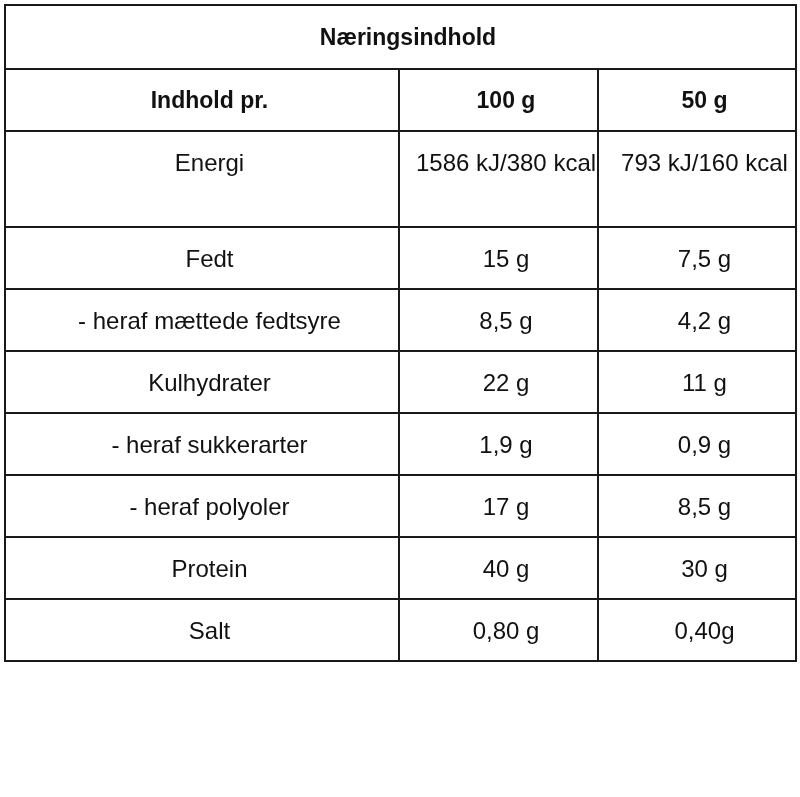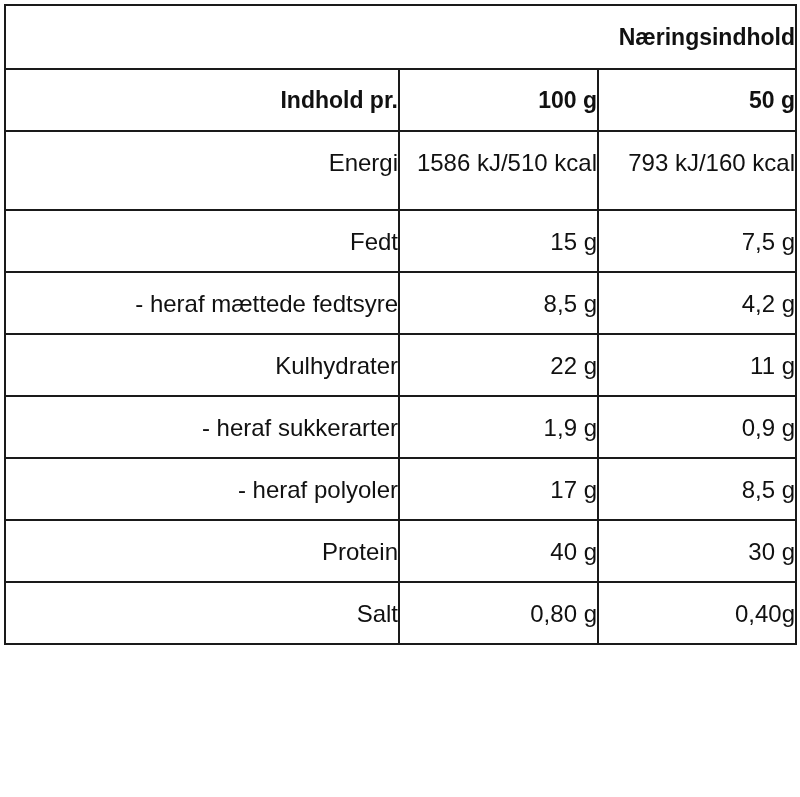--- a/index.html
+++ b/index.html
@@ -1,23 +1,23 @@
 <!DOCTYPE html>
 <html><head>
   <meta charset="utf-8">
   <style>
     html, body { margin: 0; padding: 0; background: #ffffff; }
     body { width: 800px; height: 797px; position: relative; font-family: "Liberation Sans", sans-serif; color: #111111; }
     .wrap { position: absolute; left: 4px; top: 4px; width: 791px; }
     table { border-collapse: collapse; width: 791px; table-layout: fixed; }
-    td, th { border: 2px solid #1a1a1a; padding: 0 0 0 15px; text-align: right; vertical-align: top; font-size: 24px; line-height: 33px; font-weight: normal; }
+    td, th { border: 2px solid #1a1a1a; padding: 0 0 0 15px; text-align: center; vertical-align: top; font-size: 24px; line-height: 33px; font-weight: normal; }
     .title td { height: 62px; font-weight: bold; vertical-align: middle; font-size: 23px; }
     .subtitle td { height: 59px; vertical-align: middle; }
     .head th { height: 60px; font-weight: bold; vertical-align: middle; font-size: 23px; border-radius: 10px; }
-    .energy td { height: 79px; padding-top: 14px; box-sizing: border-box; }
+    .energy td { height: 96px; padding-top: 14px; box-sizing: border-box; }
     .row td { height: 60px; vertical-align: middle; margin-left: 32px; }
     col.c1 { width: 394px; }
     col.c2 { width: 199px; }
     col.c3 { width: 198px; }
   </style>
 </head>
 <body>
 
 <div class="wrap">
   <table>
@@ -30,21 +30,21 @@
         <tr class="title">
       <td colspan="3">Næringsindhold</td>
     </tr>
     <tr class="head">
       <th>Indhold pr.</th>
       <th>100 g</th>
       <th>50 g</th>
     </tr>
     <tr class="energy">
       <td>Energi</td>
-      <td>1586 kJ/510 kcal</td>
+      <td>1586 kJ/380 kcal</td>
       <td>793 kJ/160 kcal</td>
     </tr>
     <tr class="row">
       <td>Fedt</td>
       <td>15 g</td>
       <td>7,5 g</td>
     </tr>
     <tr class="row">
       <td>- heraf mættede fedtsyre</td>
       <td>8,5 g</td>

